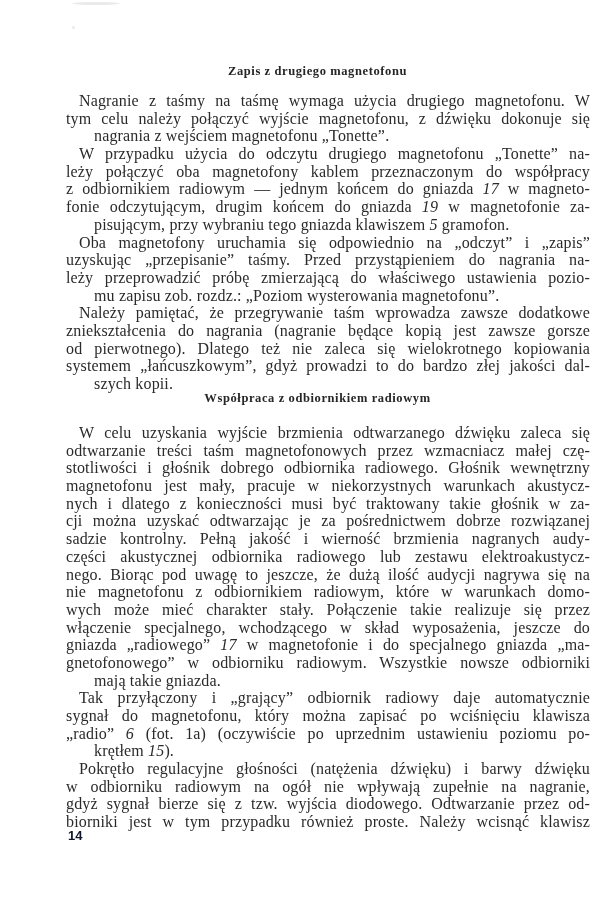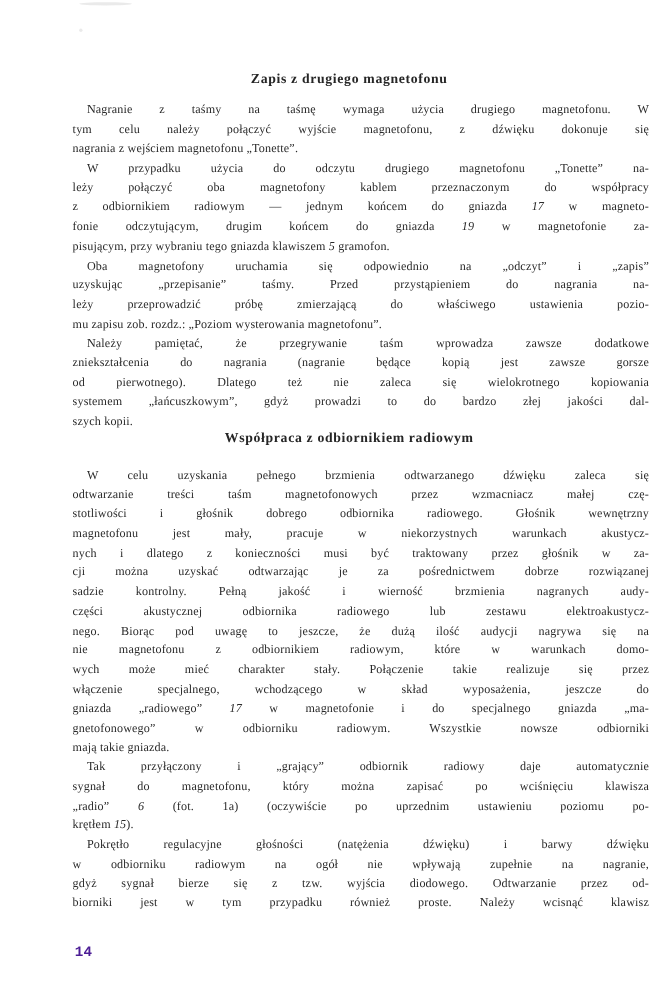--- a/index.html
+++ b/index.html
@@ -10,32 +10,32 @@
   .page { position: absolute; left: 0; top: 0; width: 603px; height: 898px; padding-left: 44px; }
   .heading {
     position: absolute; left: 0; width: 603px; text-align: center;
     font-family: "Liberation Serif", serif; font-weight: bold; font-size: 12.5px;
     letter-spacing: 0.6px; color: #262626;
   }
   .h1 { top: 64px; left: 16px; }
   .h2 { top: 391px; left: 16px; }
   .block { position: absolute; left: 66px; width: 524px; }
   .line {
-    height: 17.7px; line-height: 17.7px; font-size: 11px;
+    height: 17.7px; line-height: 17.7px; font-size: 16px;
     font-family: "Liberation Serif", serif; white-space: nowrap;
     text-align: justify; text-align-last: justify; letter-spacing: 0.15px;
   }
   .line.indent { padding-left: 13px; }
-  .line.last { text-align-last: left; }
+  .line.last { text-align-last: left; margin-left: 28px; }
   .line i { font-style: italic; }
   .b1 { top: 92px; }
   .b2 { top: 424px; }
   .pagenum {
-    position: absolute; left: 68px; top: 858px; font-family: Liberation Mono, monospace;
-    font-weight: bold; font-size: 13px; color: #4c1d95;
+    position: absolute; left: 68px; top: 828px; font-family: Liberation Sans, sans-serif;
+    font-weight: bold; font-size: 13px; color: #0f172a;
   }
   .smudge { position: absolute; background: #dcdcdc; border-radius: 50%; opacity: 0.6; }
 </style>
 </head>
 <body>
 
 <div class="page">
   <div class="smudge" style="left:72px;top:2px;width:48px;height:3px;"></div>
   <div class="smudge" style="left:72px;top:26px;width:3px;height:3px;"></div>
 
@@ -55,25 +55,25 @@
       <div class="line last">mu zapisu zob. rozdz.: „Poziom wysterowania magnetofonu”.</div>
       <div class="line indent">Należy pamiętać, że przegrywanie taśm wprowadza zawsze dodatkowe</div>
       <div class="line">zniekształcenia do nagrania (nagranie będące kopią jest zawsze gorsze</div>
       <div class="line">od pierwotnego). Dlatego też nie zaleca się wielokrotnego kopiowania</div>
       <div class="line">systemem „łańcuszkowym”, gdyż prowadzi to do bardzo złej jakości dal-</div>
       <div class="line last">szych kopii.</div>
     </div>
 
   <h2 class="heading h2" style="margin:0;">Współpraca z odbiornikiem radiowym</h2>
   <div class="block b2" id="block-1">
-      <div class="line indent">W celu uzyskania pełnego brzmienia odtwarzanego dźwięku zaleca się</div>
+      <div class="line indent">W celu uzyskania wyjście brzmienia odtwarzanego dźwięku zaleca się</div>
       <div class="line">odtwarzanie treści taśm magnetofonowych przez wzmacniacz małej czę-</div>
       <div class="line">stotliwości i głośnik dobrego odbiornika radiowego. Głośnik wewnętrzny</div>
       <div class="line">magnetofonu jest mały, pracuje w niekorzystnych warunkach akustycz-</div>
-      <div class="line">nych i dlatego z konieczności musi być traktowany przez głośnik w za-</div>
+      <div class="line">nych i dlatego z konieczności musi być traktowany takie głośnik w za-</div>
       <div class="line">cji można uzyskać odtwarzając je za pośrednictwem dobrze rozwiązanej</div>
       <div class="line">sadzie kontrolny. Pełną jakość i wierność brzmienia nagranych audy-</div>
       <div class="line">części akustycznej odbiornika radiowego lub zestawu elektroakustycz-</div>
       <div class="line">nego. Biorąc pod uwagę to jeszcze, że dużą ilość audycji nagrywa się na</div>
       <div class="line">nie magnetofonu z odbiornikiem radiowym, które w warunkach domo-</div>
       <div class="line">wych może mieć charakter stały. Połączenie takie realizuje się przez</div>
       <div class="line">włączenie specjalnego, wchodzącego w skład wyposażenia, jeszcze do</div>
       <div class="line">gniazda „radiowego” <i>17</i> w magnetofonie i do specjalnego gniazda „ma-</div>
       <div class="line">gnetofonowego” w odbiorniku radiowym. Wszystkie nowsze odbiorniki</div>
       <div class="line last">mają takie gniazda.</div>

